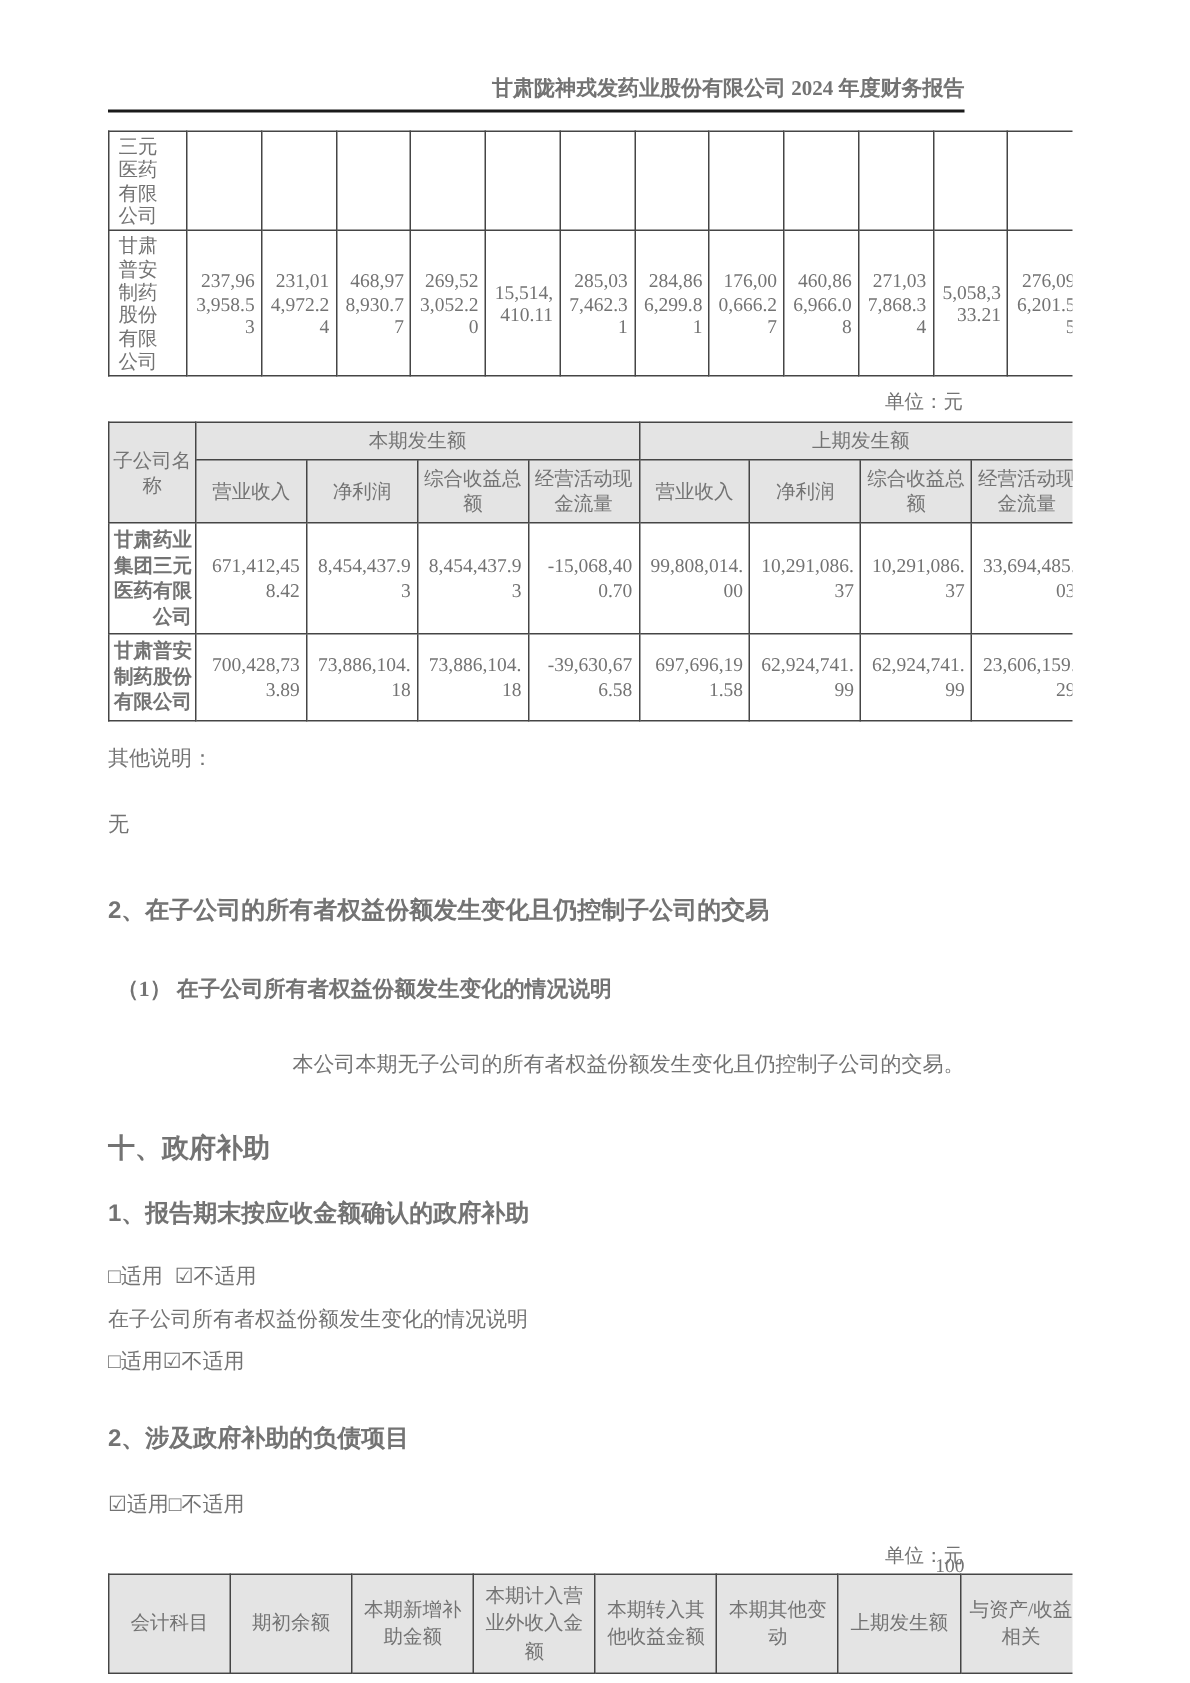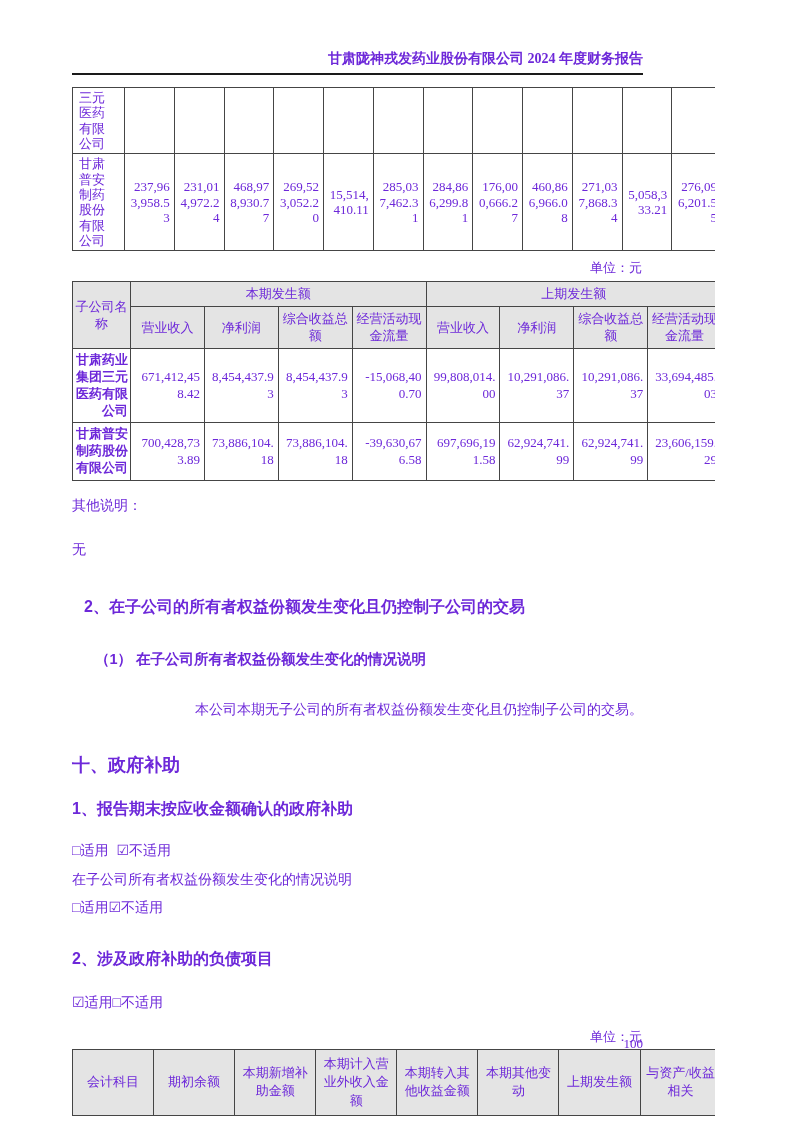--- a/index.html
+++ b/index.html
@@ -1,19 +1,19 @@
 <!DOCTYPE html>
 <html><head>
 <meta charset="utf-8">
 <style>
   html,body{margin:0;padding:0;background:#ffffff;}
   .page{
     position:relative;width:715px;height:1122px;overflow:hidden;
     background:#fff;box-sizing:border-box;padding:50px 72px 0 72px;
-    font-family:"Liberation Serif","DejaVu Serif",serif;color:#6d28d9;
+    font-family:"Liberation Serif","DejaVu Serif",serif;color:#737373;
   }
   .doc-header{text-align:right;font-size:14px;font-weight:bold;padding-bottom:5px;border-bottom:2px solid #1a1a1a;}
   table{border-collapse:collapse;table-layout:fixed;width:649px;}
   td,th{border:1px solid #454545;font-weight:normal;vertical-align:middle;word-break:break-all;}
   
   .t1{margin-top:12px;font-size:13px;}
   .t1 td{line-height:1.18;padding:2px 4px;text-align:right;}
   .t1 td.name{text-align:left;padding:2px 7px 2px 6px;}
   
   .t2{margin-top:4px;font-size:13px;padding-left:40px;}
@@ -21,22 +21,22 @@
   .t2 td{padding:3px 4px;text-align:right;line-height:1.3;}
   .t2 td.name{text-align:right;padding:3px 2px 3px 3px;font-weight:bold;}
   
   .t3{margin-top:3px;font-size:13px;}
   .t3 th{background:#e4e4e4;text-align:center;padding:5px 3px;line-height:1.4;}
   .unit{font-size:13px;text-align:right;margin:8px 1px 2px 0;}
   .unit2{font-size:13px;text-align:right;margin:16px 1px 2px 0;}
   .txt{font-size:14px;margin:16px 0 0 0;}
   .none{font-size:14px;margin:26px 0 0 0;}
   .hsans{font-family:"Liberation Sans","DejaVu Sans",sans-serif;font-weight:bold;}
-  .h-s2{font-size:16px;margin:38px 0 0 12px;}
-  .h-s21{font-size:14.5px;margin:32px 0 0 23px;}
+  .h-s2{font-size:16px;margin:38px 0 0 0;}
+  .h-s21{font-size:14.5px;margin:32px 0 0 6px;font-family:Liberation Serif, serif;}
   .body-p{font-size:14px;margin:32px 0 0 0;text-indent:2em;text-align:right;}
   .h-big{font-size:18px;margin:34px 0 0 0;}
   .h-s101{font-size:16px;margin:22px 0 0 0;}
   .chk{font-size:14px;margin:22px 0 0 0;}
   .chk .seg{margin-right:8px;}
   .reason{font-size:14px;margin:11px 0 0 0;}
   .chk2{font-size:14px;margin:10px 0 0 0;}
   .h-s102{font-size:16px;margin:32px 0 0 0;}
   .chk3{font-size:14px;margin:24px 0 0 0;}
   .pagenum{position:absolute;top:1036px;right:72px;font-size:13px;}

